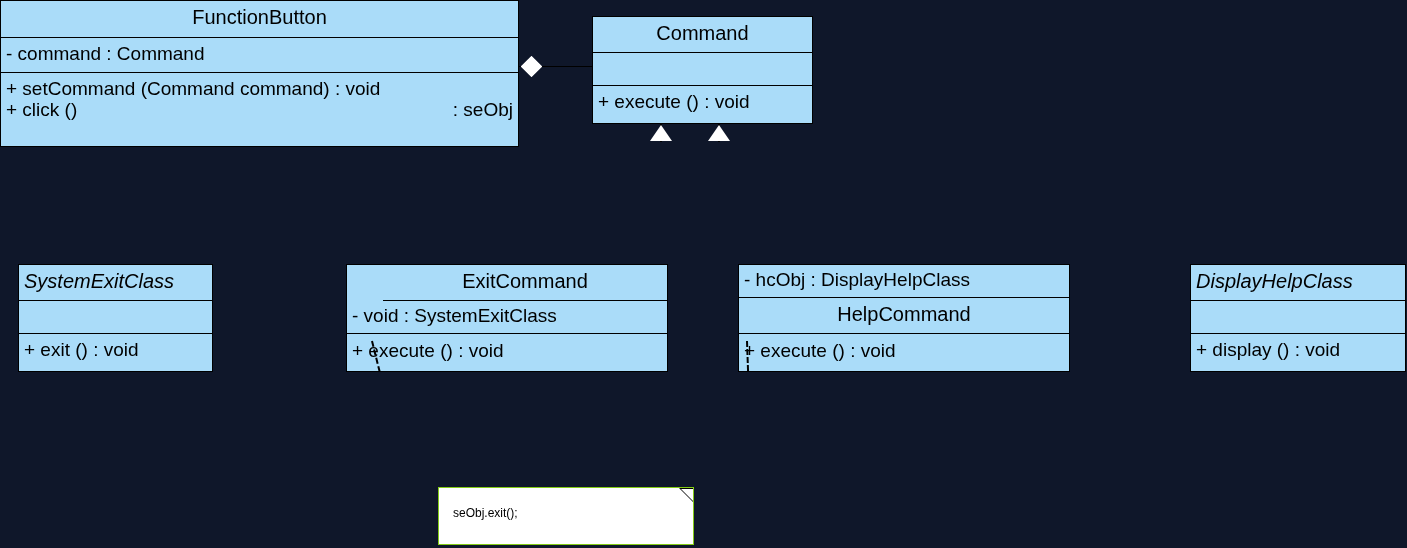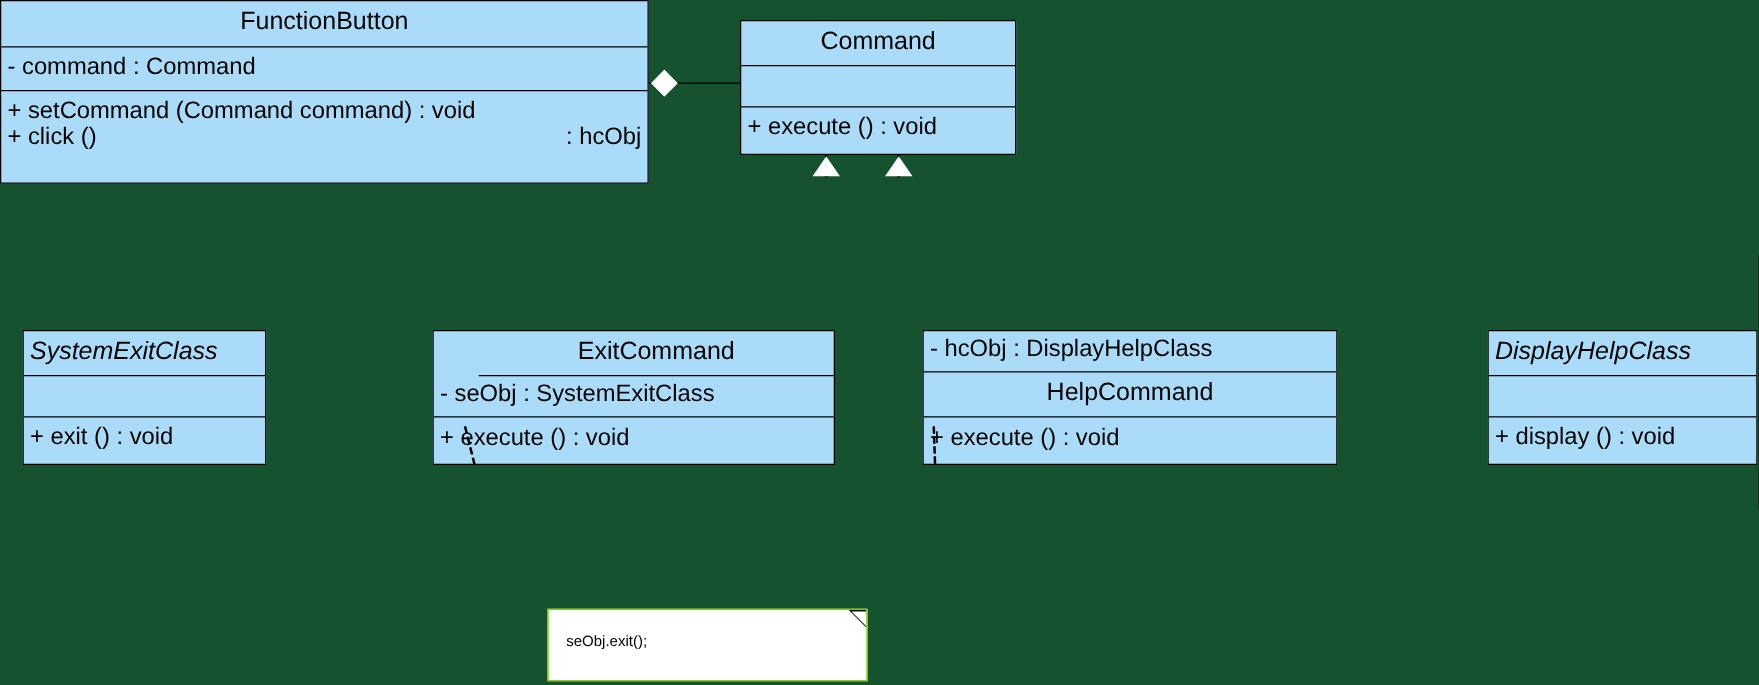--- a/index.html
+++ b/index.html
@@ -4,21 +4,21 @@
 <style>
   html, body {
     margin: 0;
     padding: 0;
     background: #000000;
   }
   #canvas {
     position: relative;
     width: 1407px;
     height: 548px;
-    background: #14532d;
+    background: #0f172a;
     overflow: hidden;
     font-family: "Liberation Sans", sans-serif;
   }
 
   
   .uml-class {
     position: absolute;
     box-sizing: border-box;
     background: #aadcf9;
     border: 1px solid #000000;
@@ -136,21 +136,21 @@
 
   <div class="uml-class" style="left:0px; top:0px; width:519px; height:147px;">
     <div class="compartment cls-title" style="height:37px;">FunctionButton</div>
     <div class="compartment" style="height:35px;">
       <div class="cls-row">-  command  : Command</div>
     </div>
     <div class="compartment" style="height:73px;">
       <div class="cls-row" style="padding-bottom:2px;">+  setCommand (Command command)  : void</div>
       <div class="cls-row" style="padding-top:0px; position:relative;">
         <span>+  click ()</span>
-        <span class="rt" style="top:0px;">: hcObj</span>
+        <span class="rt" style="top:0px;">: seObj</span>
       </div>
     </div>
   </div>
 
   <div class="uml-class" style="left:592px; top:16px; width:221px; height:108px;">
     <div class="compartment cls-title" style="height:36px;">Command</div>
     <div class="compartment" style="height:33px;">
       <div class="cls-row empty"></div>
     </div>
     <div class="compartment" style="height:37px;">
@@ -173,21 +173,21 @@
       <div class="cls-row empty"></div>
     </div>
     <div class="compartment" style="height:37px;">
       <div class="cls-row">+  exit ()  : void</div>
     </div>
   </div>
 
   <div class="uml-class" style="left:346px; top:264px; width:322px; height:108px;">
     <div class="compartment cls-title" style="height:36px;margin-left:36px;">ExitCommand</div>
     <div class="compartment" style="height:33px;">
-      <div class="cls-row" style="padding-top:5px;">-  seObj  : SystemExitClass</div>
+      <div class="cls-row" style="padding-top:5px;">-  void  : SystemExitClass</div>
     </div>
     <div class="compartment" style="height:37px;">
       <div class="cls-row" style="padding-top:7px;">+  execute ()  : void</div>
     </div>
   </div>
 
   <div class="uml-class" style="left:738px; top:264px; width:332px; height:108px;">
     <div class="compartment" style="height:33px;">
       <div class="cls-row" style="padding-top:5px;">-  hcObj  : DisplayHelpClass</div>
     </div>

